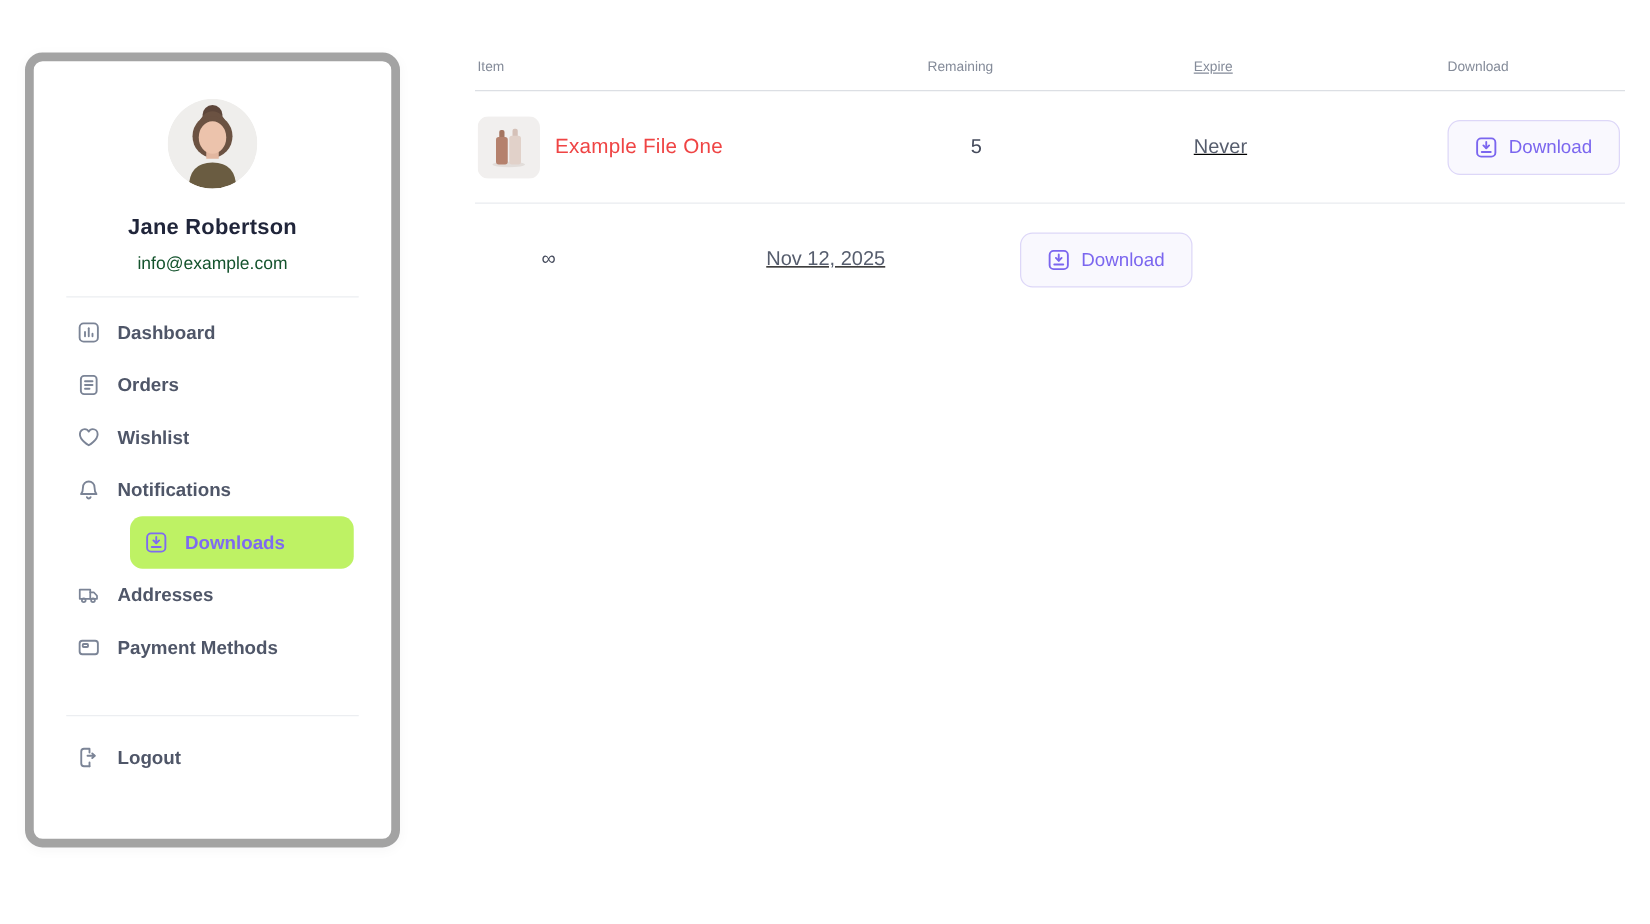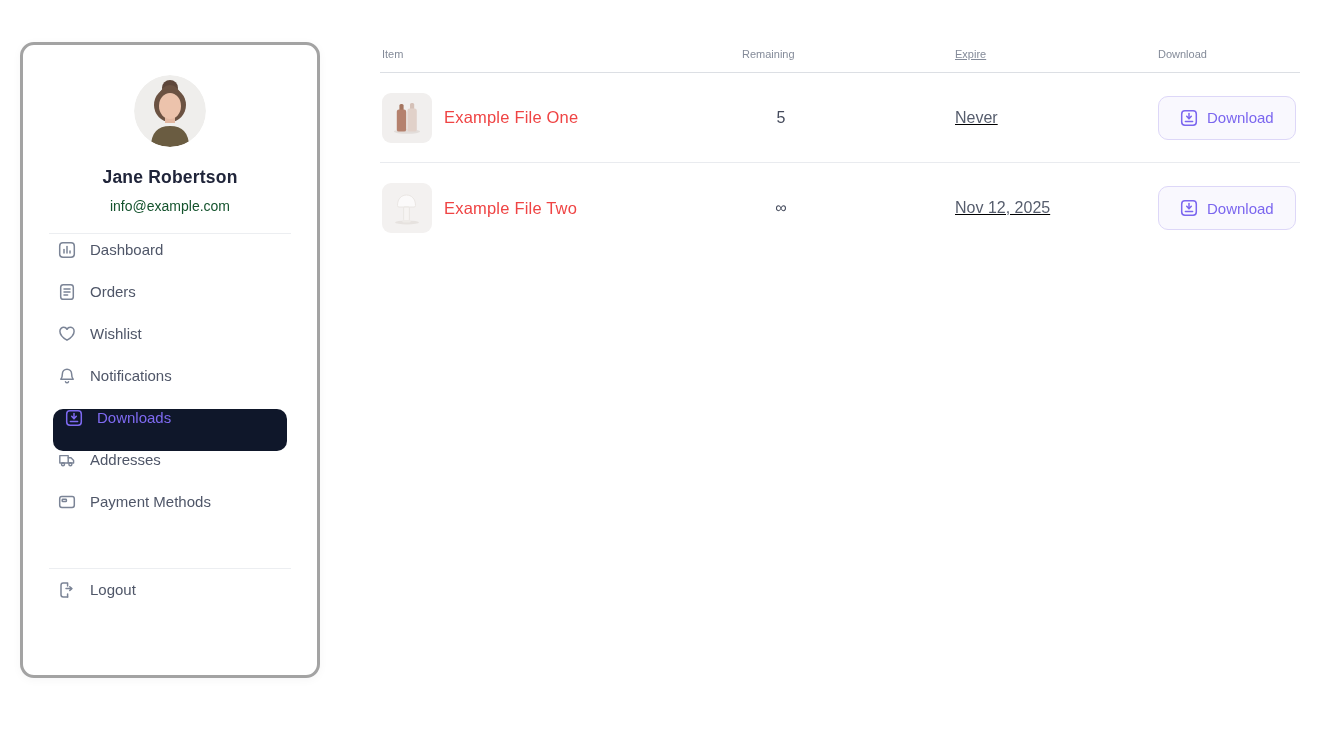--- a/index.html
+++ b/index.html
@@ -2,37 +2,37 @@
 <html><head>
 <meta charset="utf-8">
 <style>
   * { margin:0; padding:0; box-sizing:border-box; }
   html,body { width:1320px; height:739px; background:#ffffff; overflow:hidden;
     font-family:"Liberation Sans", sans-serif; -webkit-font-smoothing:antialiased; }
 
   
   .sidebar-card {
     position:absolute; left:20px; top:42px; width:300px; height:636px;
-    background:#ffffff; border:3px solid #a3a3a3; border-radius:14px;
+    background:#ffffff; border:7px solid #a3a3a3; border-radius:14px;
     box-shadow:0 2px 10px rgba(20,20,43,0.04);
     padding:30px 30px 18px 30px;
   }
   .avatar-wrap { display:flex; justify-content:center; }
   .avatar { width:72px; height:72px; border-radius:50%; overflow:hidden; display:block; }
   .user-name { margin-top:20px; text-align:center; font-size:17.5px; font-weight:700;
     color:#20253a; letter-spacing:.2px; }
   .user-email { margin-top:10px; text-align:center; font-size:14px; color:#14532d; }
   .divider { border:none; border-top:1px solid #eceef1; margin:19px -4px 0 -4px; }
 
   .menu { list-style:none; margin-top:7px; }
-  .menu-item { height:42px; display:flex; align-items:flex-start; gap:14px;
+  .menu-item { height:42px; display:flex; align-items:center; gap:14px;
     padding:0 12px 0 5px; border-radius:10px; cursor:pointer;
-    color:#4f5668; font-size:15px; }
+    color:#4f5668; font-size:15px;font-weight:bold; }
   .menu-item .mi-icon { width:18px; height:18px; flex:0 0 18px; color:#7b8496; display:flex; }
-  .menu-item.active { background:#0f172a; color:#7e6af1; padding-left:12px; }
+  .menu-item.active { background:#bef264; color:#7e6af1; padding-left:12px;margin-left:47px; }
   .menu-item.active .mi-icon { color:#7e6af1; }
   .logout-divider { border:none; border-top:1px solid #eceef1; margin:33px -4px 0 -4px; }
   .logout-item { margin-top:12px; }
 
   
   .main { position:absolute; left:380px; top:36px; width:920px; }
   .thead { display:flex; align-items:center; height:37px;
     border-bottom:1px solid #dcdfe4; color:#848b99; font-size:11px; }
   .trow { display:flex; align-items:center; height:90px; border-bottom:1px solid #e9ebef; }
   .trow:last-child { border-bottom:none; }
@@ -203,32 +203,20 @@
               <path d="M6.7 7.3 L9 9.6 L11.3 7.3"></path>
               <line x1="5.4" y1="12.6" x2="12.6" y2="12.6"></line>
           </svg>
         </span>
         <span>Download</span>
       </button>
     </div>
   </div>
 
   <div class="trow">
-    <div class="col-item">
-      <span class="thumb">
-        <svg viewBox="0 0 50 50" width="50" height="50">
-          <rect width="50" height="50" fill="#f3f1f0"></rect>
-          <ellipse cx="25" cy="39.4" rx="12" ry="2" fill="#e6e2df"></ellipse>
-          <path d="M15.5 22.5 C15.5 15.5 19.8 12 24.5 12 C29.2 12 33.5 15.5 33.5 22.5 Q33.5 24 32 24 L17 24 Q15.5 24 15.5 22.5 Z" fill="#fbfafa" stroke="#e6e2de" stroke-width="0.8"></path>
-          <rect x="21.6" y="24" width="5.8" height="13.5" rx="1" fill="#f6f4f2" stroke="#e6e2de" stroke-width="0.8"></rect>
-          <rect x="20.4" y="37" width="8.2" height="2.4" rx="1.2" fill="#eeebe8"></rect>
-        </svg>
-      </span>
-      <span class="item-name">Example File Two</span>
-    </div>
     <div class="col-remaining"><span class="remaining-val">∞</span></div>
     <div class="col-expire"><span class="expire-val">Nov 12, 2025</span></div>
     <div class="col-download">
       <button class="dl-btn">
         <span class="mi-icon">
           <svg viewBox="0 0 18 18" width="18" height="18" fill="none" stroke="currentColor" stroke-width="1.5" stroke-linecap="round" stroke-linejoin="round">
             <rect x="1.7" y="1.7" width="14.6" height="14.6" rx="3.2"></rect>
             <line x1="9" y1="4.6" x2="9" y2="9.4"></line>
               <path d="M6.7 7.3 L9 9.6 L11.3 7.3"></path>
               <line x1="5.4" y1="12.6" x2="12.6" y2="12.6"></line>

